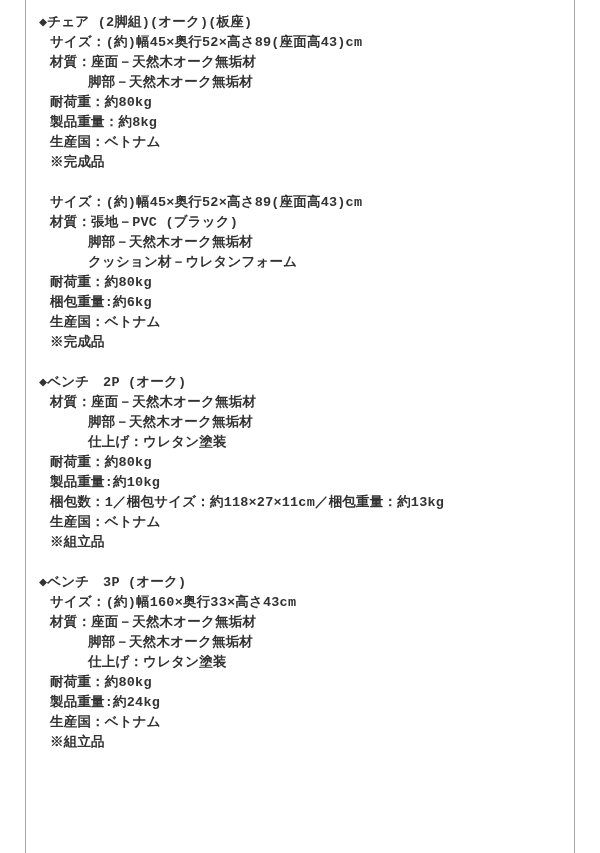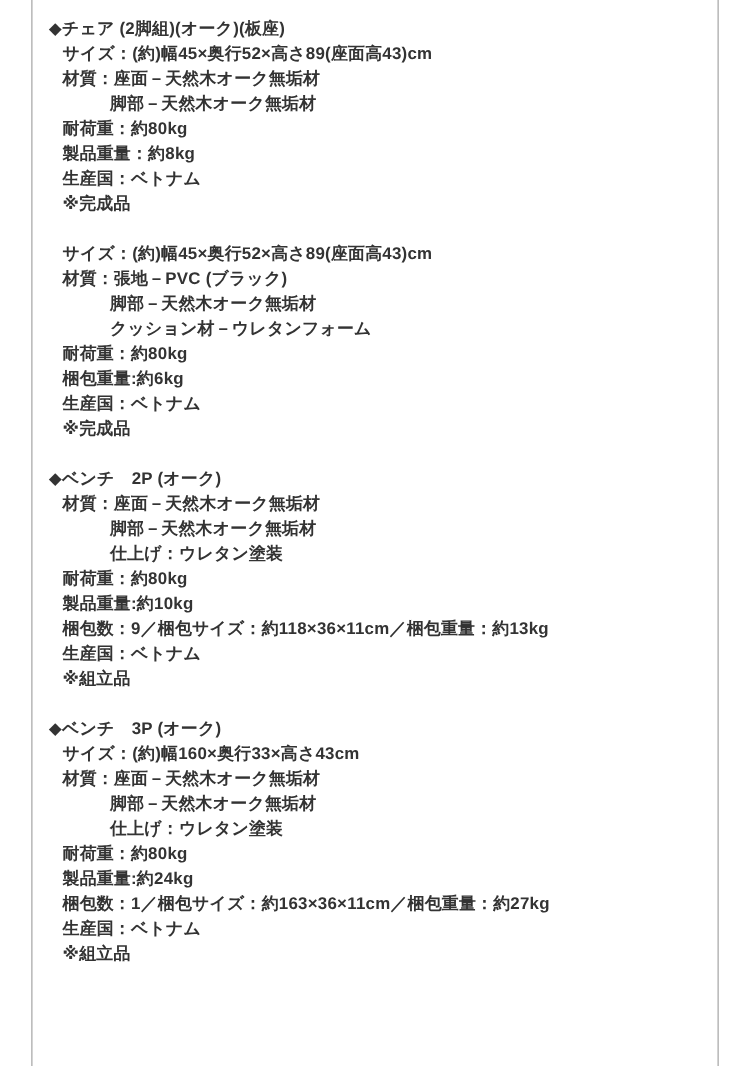--- a/index.html
+++ b/index.html
@@ -1,20 +1,20 @@
 <!DOCTYPE html>
 <html lang="ja" style="--text-color: #333333; --border-color: #a8a8a8; --bg-color: #ffffff;"><head>
 <meta charset="utf-8">
 <style>
   :root{
     --text-color:#333333;
     --border-color:#a8a8a8;
     --bg-color:#ffffff;
   }
-  *{margin:0;padding:0;box-sizing:border-box;}
+  *{margin:0;padding:0;box-sizing:border-box;font-family:Liberation Mono, monospace;}
   html,body{
     width:600px;height:853px;
     background:var(--bg-color);
     overflow:hidden;
     font-family:"Liberation Sans","DejaVu Sans",sans-serif;
   }
   .spec-box{
     position:absolute;
     left:25px;top:0;
     width:550px;height:853px;
@@ -64,30 +64,29 @@
         <div class="line body">生産国：ベトナム</div>
         <div class="line body">※完成品</div>
       </div>
       <div class="section">
         <div class="line title">◆ベンチ　2P (オーク)</div>
         <div class="line body">材質：座面－天然木オーク無垢材</div>
         <div class="line cont">脚部－天然木オーク無垢材</div>
         <div class="line cont">仕上げ：ウレタン塗装</div>
         <div class="line body">耐荷重：約80kg</div>
         <div class="line body">製品重量:約10kg</div>
-        <div class="line body">梱包数：9／梱包サイズ：約118×36×11cm／梱包重量：約13kg</div>
+        <div class="line body">梱包数：1／梱包サイズ：約118×27×11cm／梱包重量：約13kg</div>
         <div class="line body">生産国：ベトナム</div>
         <div class="line body">※組立品</div>
       </div>
       <div class="section">
         <div class="line title">◆ベンチ　3P (オーク)</div>
         <div class="line body">サイズ：(約)幅160×奥行33×高さ43cm</div>
         <div class="line body">材質：座面－天然木オーク無垢材</div>
         <div class="line cont">脚部－天然木オーク無垢材</div>
         <div class="line cont">仕上げ：ウレタン塗装</div>
         <div class="line body">耐荷重：約80kg</div>
         <div class="line body">製品重量:約24kg</div>
-        <div class="line body">梱包数：1／梱包サイズ：約163×36×11cm／梱包重量：約27kg</div>
         <div class="line body">生産国：ベトナム</div>
         <div class="line body">※組立品</div>
       </div>
     </div>
 </div>
 
 </body></html>

